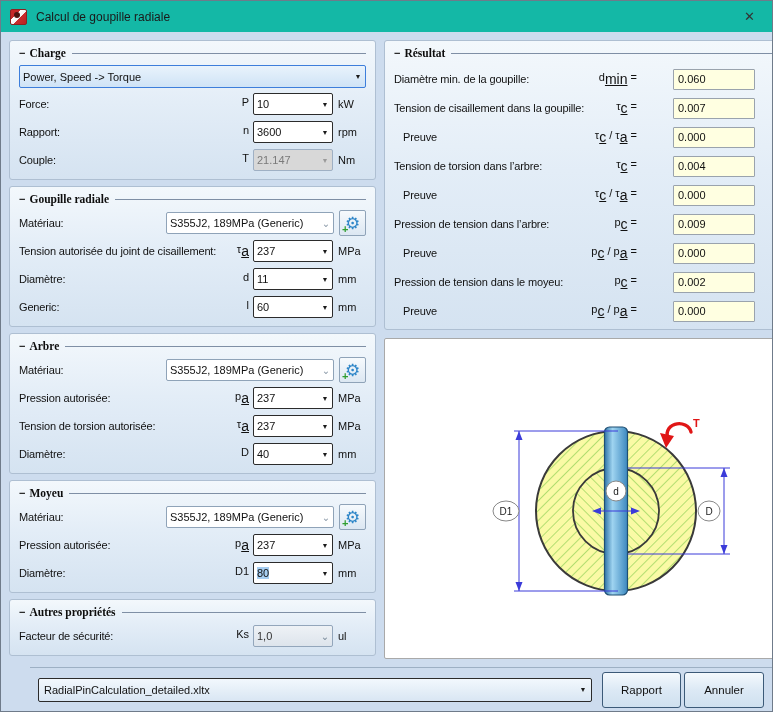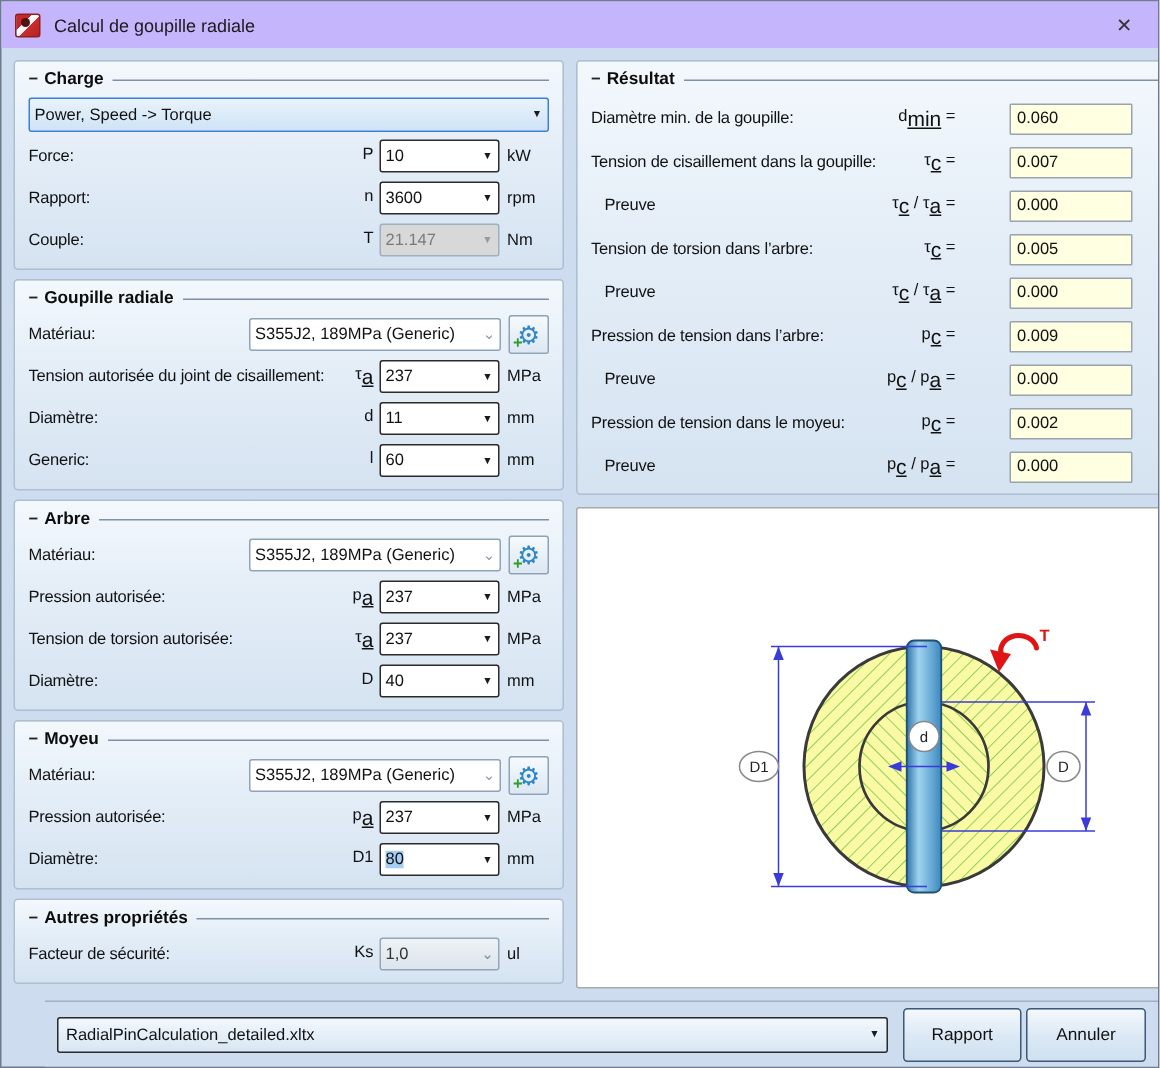--- a/index.html
+++ b/index.html
@@ -9,21 +9,21 @@
   .dialog {
     width:773px; height:712px;
     background:#cddcee;
     border:1px solid #6f7b8a;
     display:flex; flex-direction:column;
     font-size:11px; color:#111;
     position:relative;
   }
 
   
-  .titlebar { height:31px; background:#c4b5fd; display:flex; align-items:center; padding-left:9px; flex:0 0 auto; }
+  .titlebar { height:31px; background:#14b8a6; display:flex; align-items:center; padding-left:9px; flex:0 0 auto; }
   .app-icon {
     width:17px; height:16px; position:relative; flex:0 0 auto;
     background:linear-gradient(135deg,#c62828 0%,#c62828 34%,#ffffff 34%,#f7f2f2 56%,#cc2e2e 56%,#b82222 100%);
     border:1px solid #8f2020; border-radius:2px;
   }
   .app-icon::after { content:""; position:absolute; top:2px; left:3px; width:6px; height:6px; border-radius:50%; background:#4d1410; }
   .title-text { margin-left:9px; font-size:12px; color:#1a1a1a; }
   .close-btn { margin-left:auto; width:45px; height:31px; display:flex; align-items:center; justify-content:center; font-size:13px; color:#333; cursor:default; }
 
   
@@ -31,21 +31,21 @@
   .col-left  { width:367px; flex:0 0 auto; display:flex; flex-direction:column; gap:6px; }
   .col-right { flex:1 1 auto; display:flex; flex-direction:column; gap:8px; }
 
   .group {
     background:linear-gradient(180deg,#f3f8fc 0%,#e3edf7 45%,#d5e3f1 100%);
     border:1px solid #aebfd2; border-radius:3px;
     padding:4px 9px 7px 9px;
   }
   .ghead { display:flex; align-items:center; height:16px; margin-bottom:2px; }
   .expander { font-weight:bold; margin-right:4px; color:#222; }
-  .gtitle { font-weight:bold; font-size:11.5px; color:#0d0d0d; white-space:nowrap; }
+  .gtitle { font-weight:bold; font-size:11.5px; color:#0d0d0d; white-space:nowrap;font-family:Liberation Serif, serif; }
   .hline { flex:1; height:1px; background:#7f8fa5; margin-left:6px; margin-top:1px; }
 
   .frow { display:flex; align-items:center; height:24px; margin-top:4px; }
   .lbl { flex:1 1 auto; min-width:0; white-space:nowrap; overflow:hidden; letter-spacing:-0.15px; }
   .sym { white-space:nowrap; margin-right:4px; text-align:right; }
   sub { font-size:14px;text-decoration:underline; }
 
   .combo {
     display:flex; align-items:center; height:22px; width:80px; flex:0 0 auto;
     background:#fff; border:1px solid #2b2b2b; border-radius:2px; overflow:hidden;
@@ -342,21 +342,21 @@
         </div>
         <div class="rrow">
           <span class="lbl indent">Preuve</span>
           <span class="sym"><span>τ</span><sub>c</sub><span> / τ</span><sub>a</sub><span> =</span></span>
           <span class="rfield">0.000</span>
           <span class="runit"><span></span><span class="check">✓</span></span>
         </div>
         <div class="rrow">
           <span class="lbl">Tension de torsion dans l’arbre:</span>
           <span class="sym"><span>τ</span><sub>c</sub><span> =</span><sub></sub><span></span></span>
-          <span class="rfield">0.005</span>
+          <span class="rfield">0.004</span>
           <span class="runit"><span>MPa</span><span class="check"></span></span>
         </div>
         <div class="rrow">
           <span class="lbl indent">Preuve</span>
           <span class="sym"><span>τ</span><sub>c</sub><span> / τ</span><sub>a</sub><span> =</span></span>
           <span class="rfield">0.000</span>
           <span class="runit"><span></span><span class="check">✓</span></span>
         </div>
         <div class="rrow">
           <span class="lbl">Pression de tension dans l’arbre:</span>

